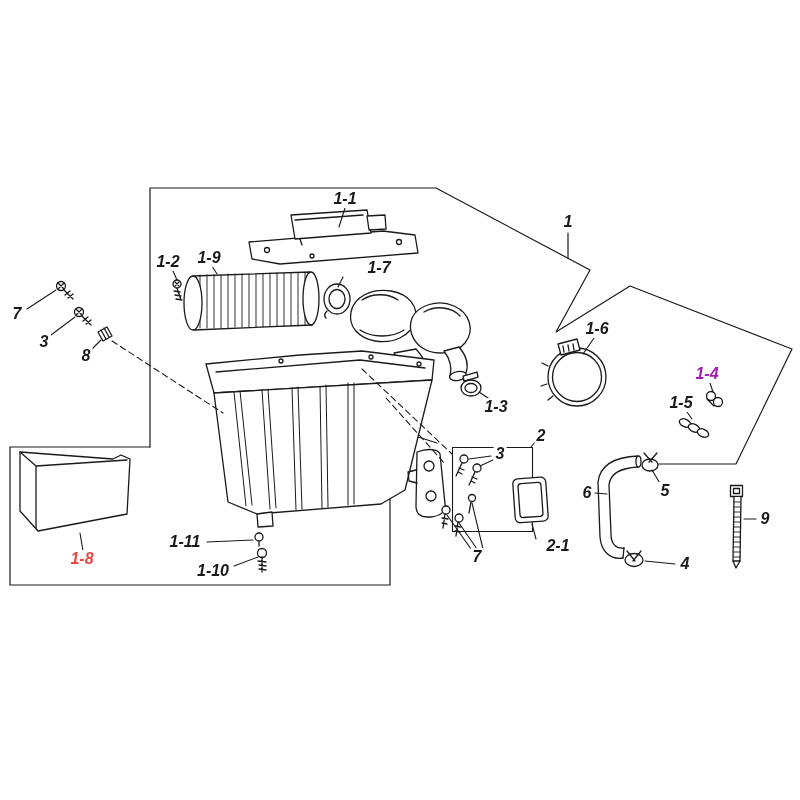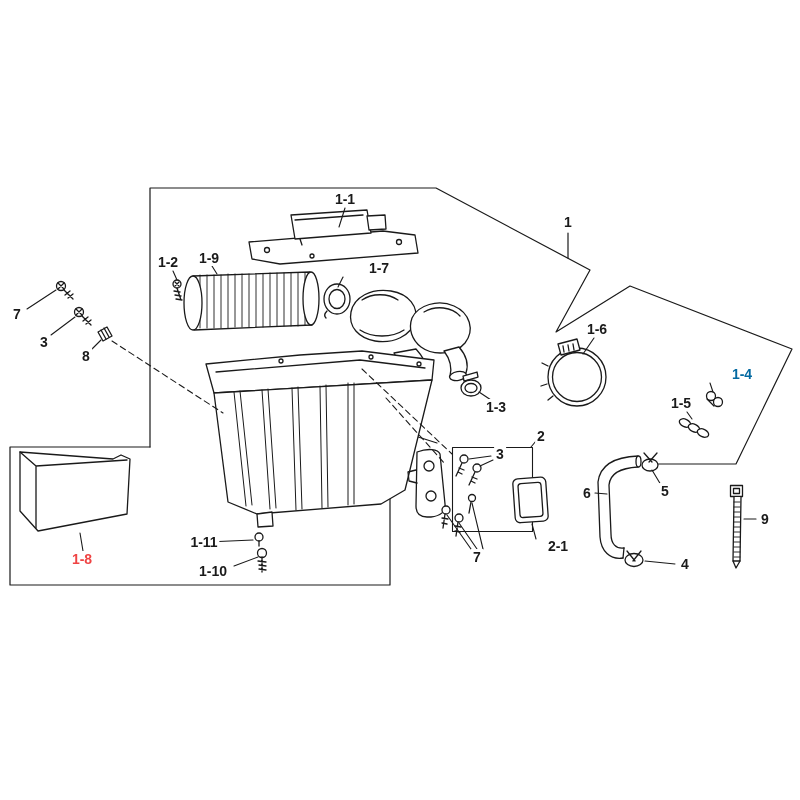--- a/index.html
+++ b/index.html
@@ -10,27 +10,28 @@
     background:#ffffff;
     font-family:"Liberation Sans", sans-serif;
     overflow:hidden;
   }
   #art{position:absolute;left:0;top:0;}
   .part-label{
     position:absolute;
     transform:translate(-50%,-50%);
     font-family:"Liberation Sans", sans-serif;
     font-weight:bold;
-    font-size:14px;
+    font-size:16px;
     line-height:1;
     color:#111111;
     background:#ffffff;
     padding:1px 2px;
     white-space:nowrap;
     user-select:none;
+    font-style:italic;
   }
 </style>
 </head>
 <body>
 
 <div id="stage">
   <svg id="art" width="800" height="800" viewBox="0 0 800 800" fill="none" stroke="#1a1a1a" stroke-width="1.3" stroke-linecap="round" stroke-linejoin="round">
 
     <g stroke-width="1.2">
       <path d="M150,447 L150,188 L436,188 L590,270 L556,332 L630,286 L792,349 L736,464 L656,464"></path>
@@ -235,28 +236,28 @@
   <div style="position:absolute;left:0;top:0;width:100%;height:100%;">
       <div class="part-label" style="left: 568px; top: 222px; color: rgb(26, 26, 26);">1</div>
       <div class="part-label" style="left: 345px; top: 199px; color: rgb(26, 26, 26);">1-1</div>
       <div class="part-label" style="left: 168px; top: 262px; color: rgb(26, 26, 26);">1-2</div>
       <div class="part-label" style="left: 209px; top: 258px; color: rgb(26, 26, 26);">1-9</div>
       <div class="part-label" style="left: 343px; top: 268px; color: rgb(26, 26, 26); margin-left: 36px;">1-7</div>
       <div class="part-label" style="left: 17px; top: 314px; color: rgb(26, 26, 26);">7</div>
       <div class="part-label" style="left: 44px; top: 342px; color: rgb(26, 26, 26);">3</div>
       <div class="part-label" style="left: 86px; top: 356px; color: rgb(26, 26, 26);">8</div>
       <div class="part-label" style="left: 597px; top: 329px; color: rgb(26, 26, 26);">1-6</div>
-      <div class="part-label" style="left: 742px; top: 374px; color: #0369a1;">1-4</div>
+      <div class="part-label" style="left: 707px; top: 374px; color: #a21caf;">1-4</div>
       <div class="part-label" style="left: 681px; top: 403px; color: rgb(26, 26, 26);">1-5</div>
       <div class="part-label" style="left: 496px; top: 407px; color: rgb(26, 26, 26); text-align: center;">1-3</div>
       <div class="part-label" style="left: 541px; top: 436px; color: rgb(26, 26, 26);">2</div>
       <div class="part-label" style="left: 500px; top: 454px; color: rgb(26, 26, 26);">3</div>
       <div class="part-label" style="left: 665px; top: 491px; color: rgb(26, 26, 26);">5</div>
       <div class="part-label" style="left: 587px; top: 493px; color: rgb(26, 26, 26);">6</div>
       <div class="part-label" style="left: 765px; top: 519px; color: rgb(26, 26, 26);">9</div>
       <div class="part-label" style="left: 537px; top: 546px; color: rgb(26, 26, 26); margin-left: 21px;">2-1</div>
-      <div class="part-label" style="left: 185px; top: 542px; color: rgb(26, 26, 26); margin-left: 19px;">1-11</div>
+      <div class="part-label" style="left: 185px; top: 542px; color: rgb(26, 26, 26);">1-11</div>
       <div class="part-label" style="left: 213px; top: 571px; color: rgb(26, 26, 26);">1-10</div>
       <div class="part-label" style="left: 82px; top: 559px; color: #ef4444;">1-8</div>
       <div class="part-label" style="left: 685px; top: 564px; color: rgb(26, 26, 26);">4</div>
       <div class="part-label" style="left: 477px; top: 557px; color: rgb(26, 26, 26);">7</div>
     </div>
 </div>
 
 </body></html>

